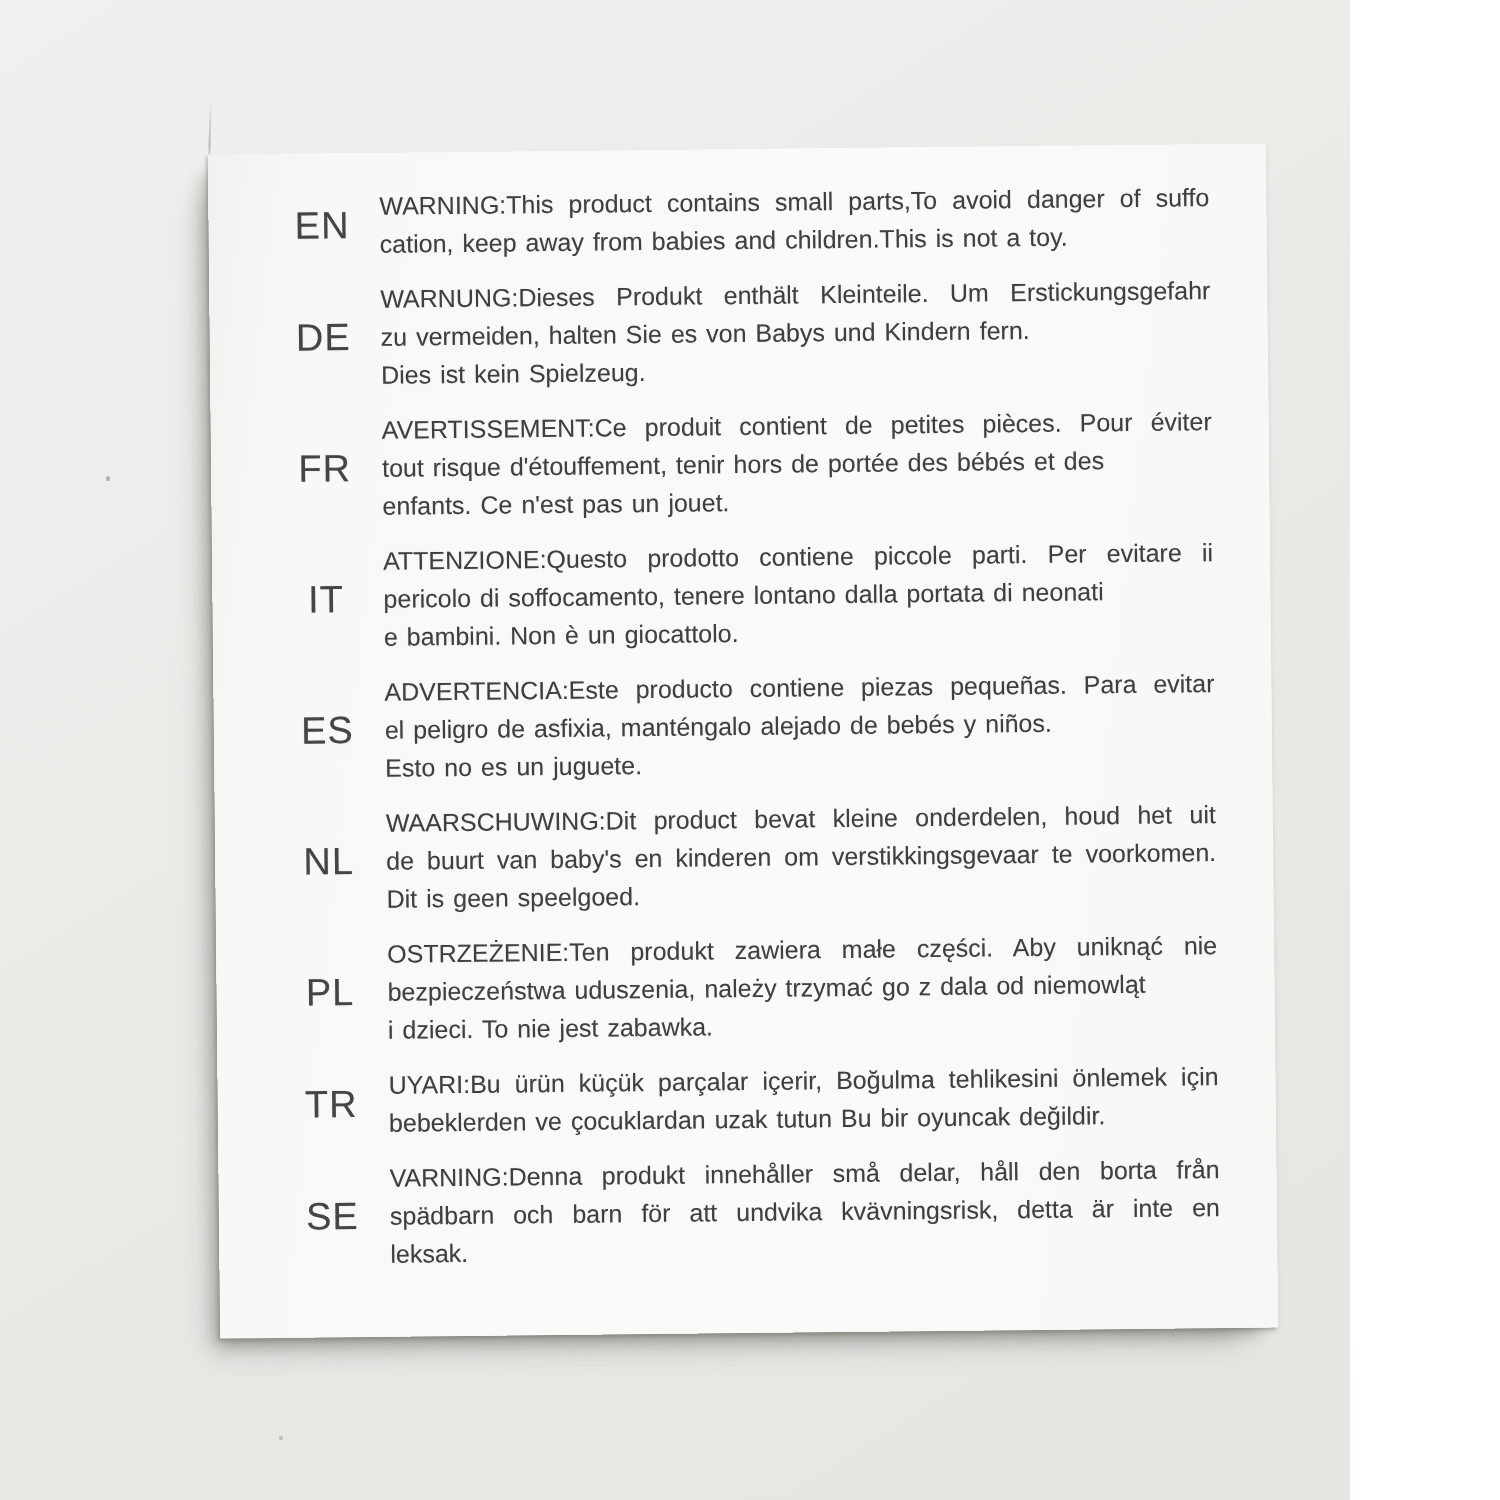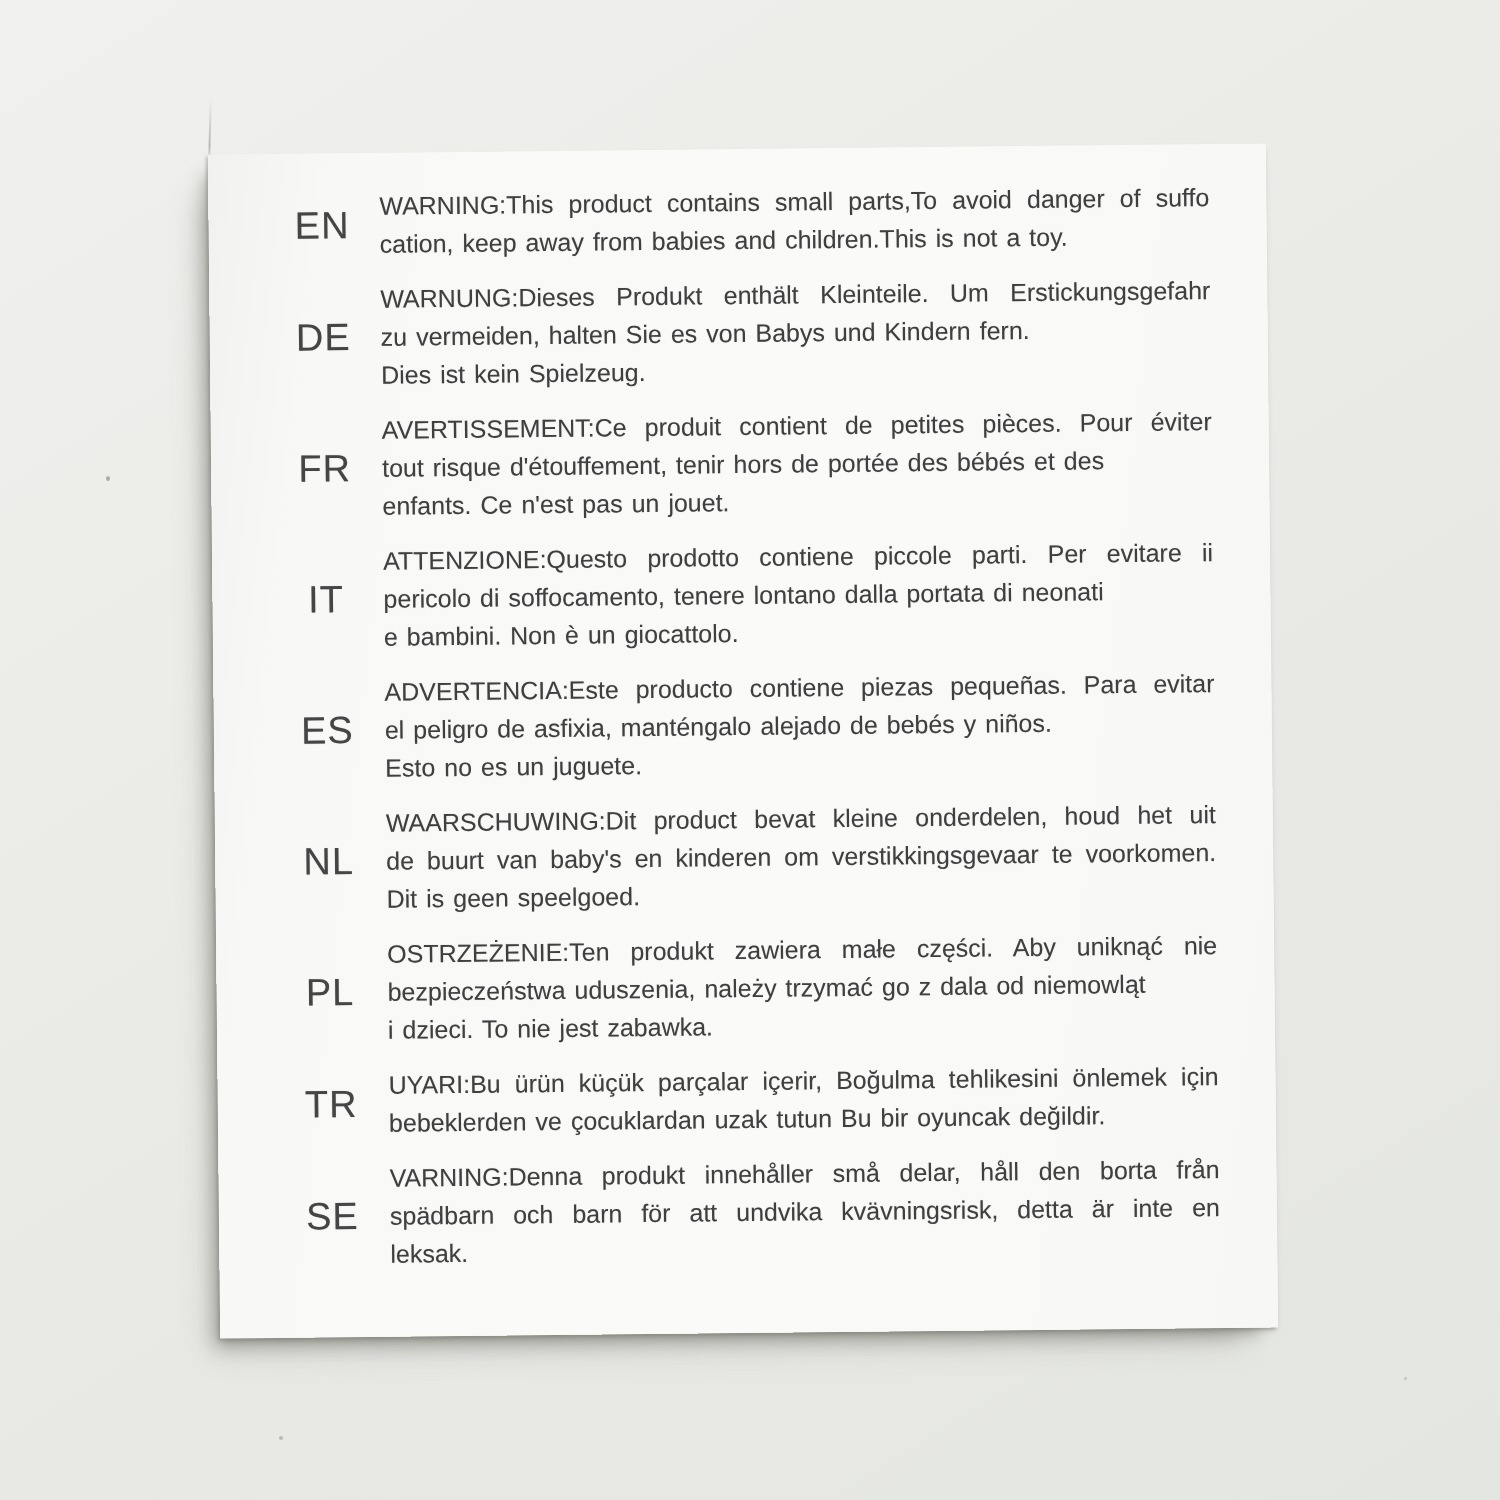--- a/index.html
+++ b/index.html
@@ -4,21 +4,21 @@
 <style>
   html, body {
     margin: 0;
     padding: 0;
     width: 1500px;
     height: 1500px;
     font-family: "Liberation Sans", "DejaVu Sans", sans-serif;
   }
   .scene {
     position: relative;
-    width: 1500px;
+    width: 1350px;
     height: 1500px;
     overflow: hidden;
     background: linear-gradient(148deg, #f0f0ee 0%, #ebebe8 38%, #e8e9e5 62%, #e4e6e1 100%);
   }
   
   .corner-crease {
     position: absolute;
     left: 209px;
     top: 98px;
     width: 2px;

